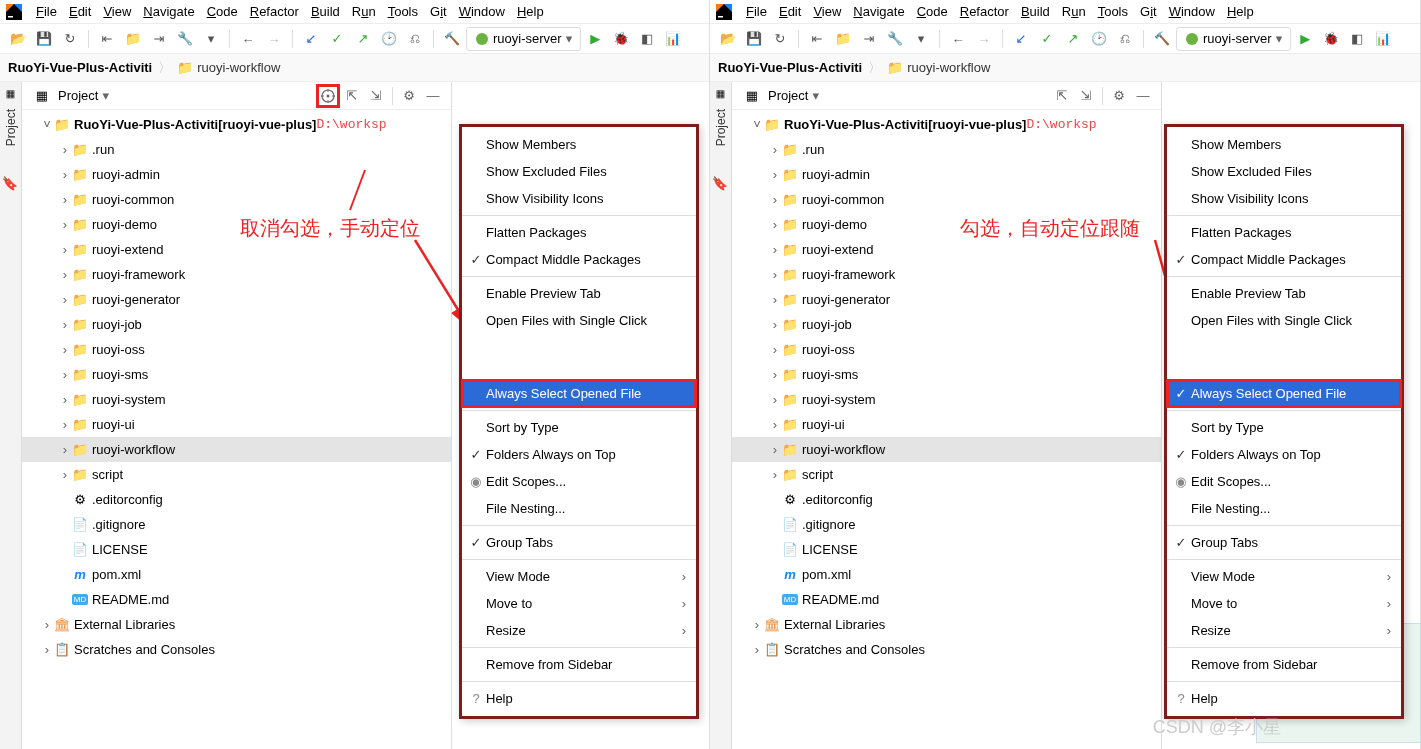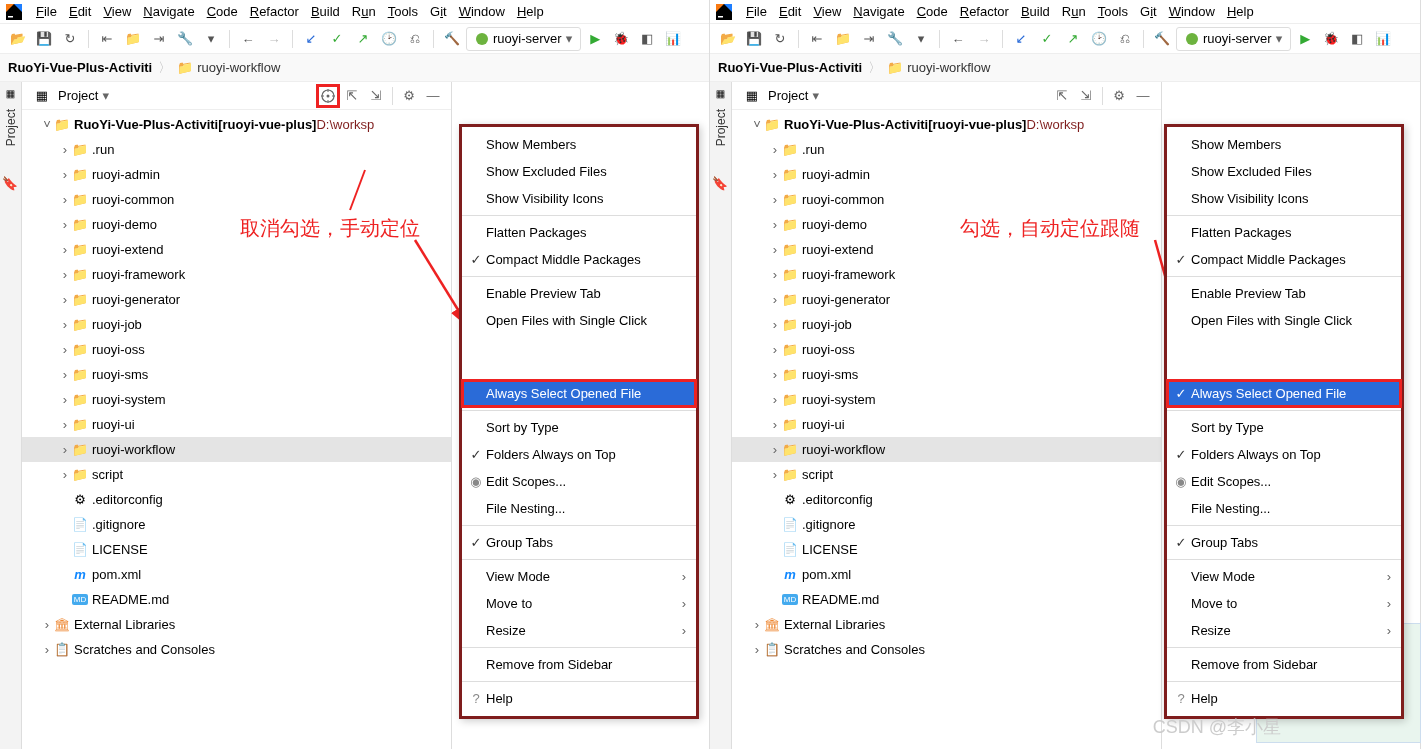--- a/index.html
+++ b/index.html
@@ -36,21 +36,21 @@
 .projhdr .spacer { flex:1; }
 .projhdr .hbtn { width:24px; height:24px; display:flex; align-items:center;justify-content:center; color:#666; }
 .targetbox { border:3px solid #e22; }
 
 .tree { overflow:auto; flex:1; padding-top:2px; }
 .node { display:flex; align-items:center; height:25px; padding-left:0; white-space:nowrap; }
 .tw { width:14px; text-align:center; color:#666; display:inline-block; }
 .ic { width:16px; height:16px; display:inline-flex; align-items:center; justify-content:center; margin-right:4px; }
 .fold { color:#d0a050; }
 .nm { color:#000; }
-.dim { color:#7f1d1d; }
+.dim { color:#ef4444;font-family:Liberation Mono, monospace; }
 .bold { font-weight:bold; }
 .sel { background:#e4e4e4; }
 .d1 { padding-left: 18px; }
 .d2 { padding-left: 36px; }
 
 .editor { flex:1; background:#fff; position:relative; }
 .doc-rhs { position:absolute; right:-1px; bottom:6px; width:165px; height:120px; background:#e9f5ee; border:1px solid #cde; padding:6px; font-family: Consolas, monospace; font-size:14px; color:#236; overflow:hidden; }
 .doc-rhs .lnk { color:#1a5fdc; text-decoration:underline; }
 
 .ctxmenu { position:absolute; background:#fff; border:3px solid #7f1d1d; box-shadow:2px 2px 8px rgba(0,0,0,.2); width:240px; padding:4px 0; }

